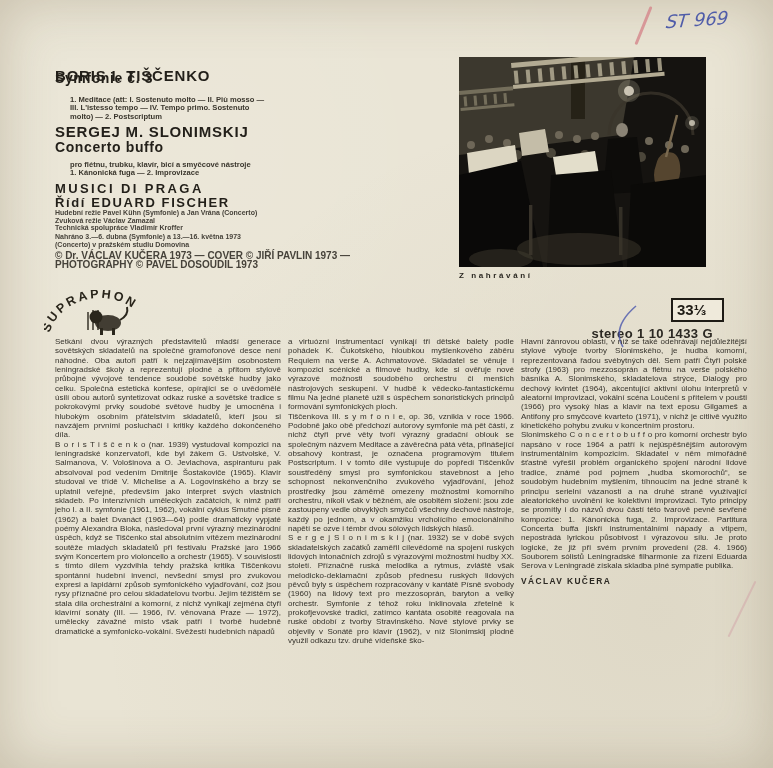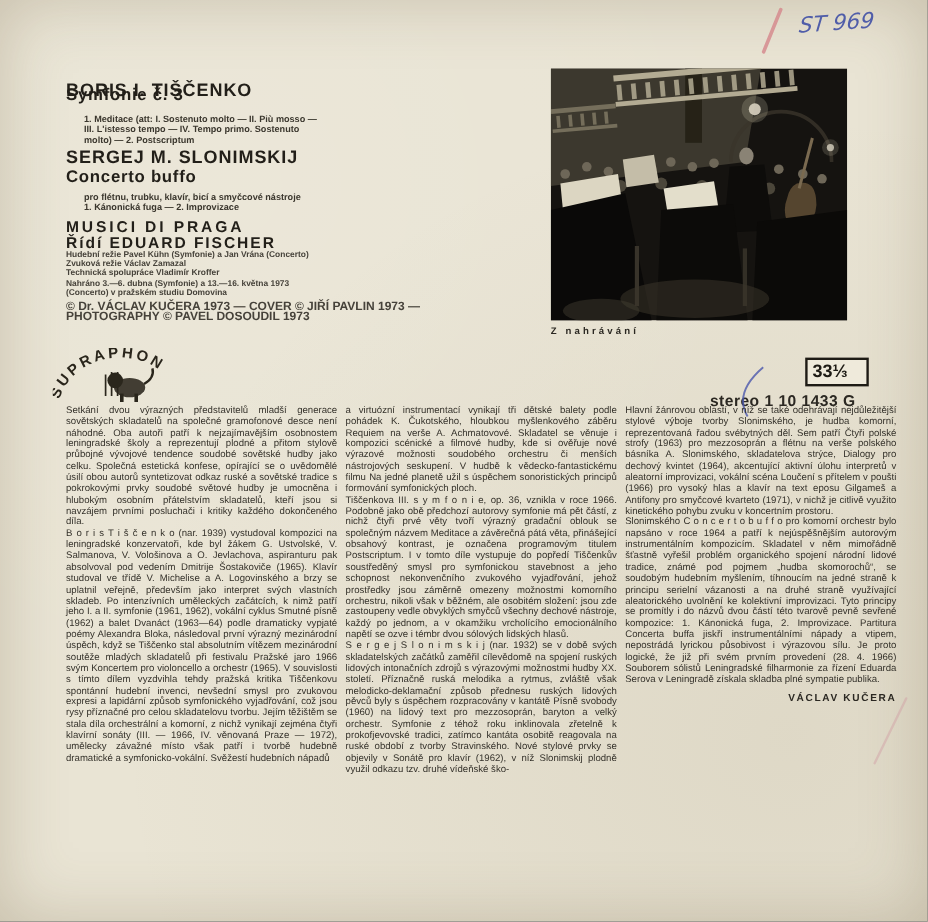--- a/index.html
+++ b/index.html
@@ -31,21 +31,21 @@
   
   .handwriting{left:666px;top:9px;font-size:18px;font-style:italic;color:#4150a6;
     font-family:"DejaVu Sans",sans-serif;transform:rotate(-4deg) skewX(-10deg);opacity:.9;}
   .red-stroke{left:642px;top:5px;width:2.5px;height:41px;background:#d4868b;transform:rotate(22deg);opacity:.8;border-radius:2px;}
   .pen-squiggle{left:612px;top:302px;width:26px;height:48px;}
   .pink-mark{left:741px;top:578px;width:2px;height:62px;background:#cf97a0;transform:rotate(26deg);opacity:.4;border-radius:2px;}
   
   .col{position:absolute;top:337px;width:226px;}
   .col p{margin:0;font-size:8px;line-height:9.35px;text-align:justify;color:#35322b;}
   .col-1{left:55px;} .col-2{left:288px;} .col-3{left:521px;}
-  .signature{margin-top:5px;text-align:right;font-size:8.4px;font-weight:700;letter-spacing:1.4px;color:#2b2822;}
+  .signature{margin-top:5px;font-size:8.4px;font-weight:700;letter-spacing:1.4px;color:#2b2822;}
 </style>
 </head>
 <body>
 
 <div class="sleeve">
 
   <div class="abs red-stroke"></div>
   <div class="abs handwriting">ST 969</div>
 
   <div class="abs composer" style="top:67px">BORIS I. TIŠČENKO</div>

